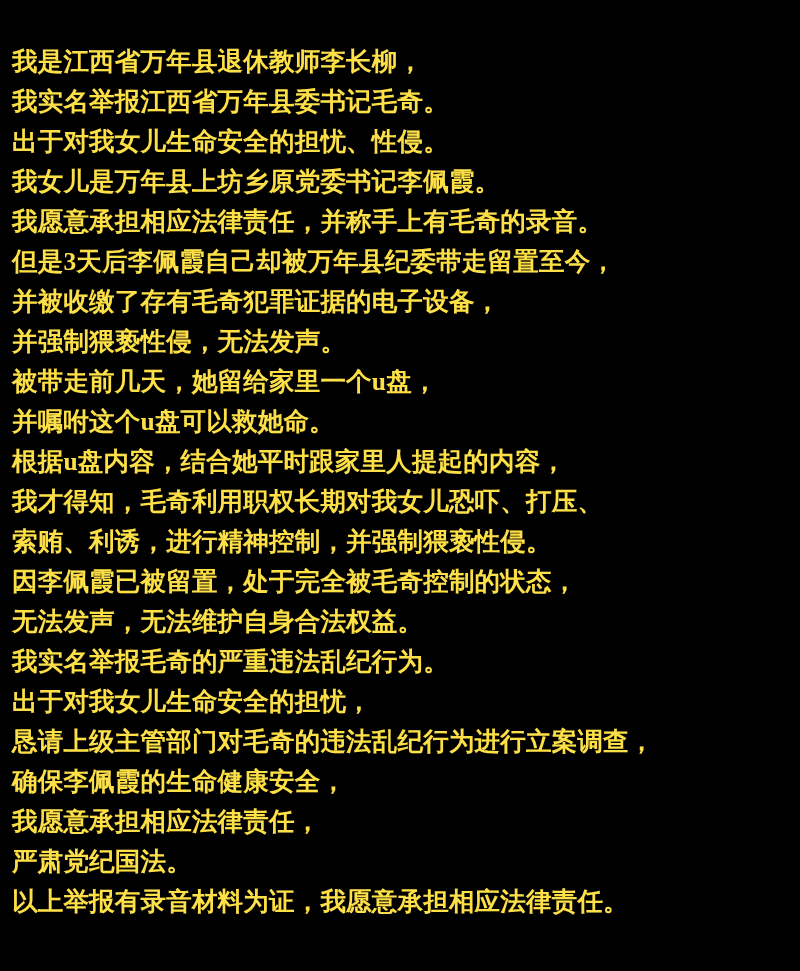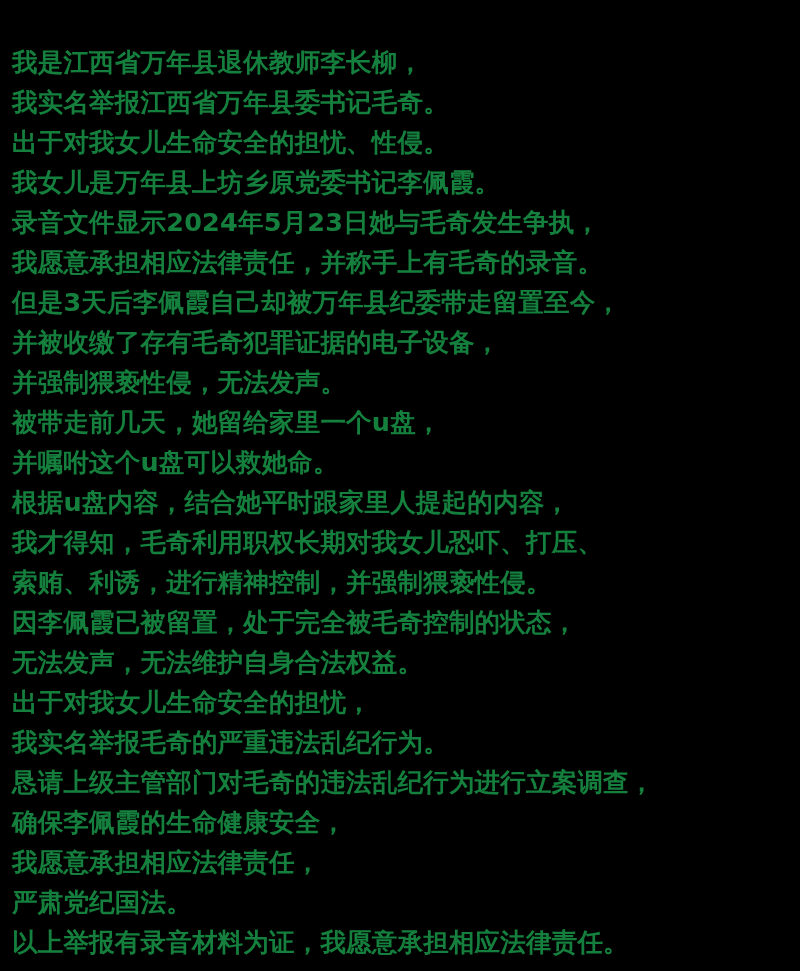--- a/index.html
+++ b/index.html
@@ -18,49 +18,49 @@
     width: 800px;
     height: 971px;
     background: #000000;
     color: #ffffff;
     padding: 42px 12px 10px 12px;
     display: flex;
     flex-direction: column;
     justify-content: flex-start;
   }
   .line {
-    color: #15803d;
+    color: #fde047;
     font-size: 25.5px;
     font-weight: bold;
     line-height: 40px;
     letter-spacing: 0.2px;
     white-space: nowrap;
     text-align: left;
+    font-family: Liberation Serif, serif;
   }
 </style>
 </head>
 <body>
 
 <div id="statement">
   <div class="line">我是江西省万年县退休教师李长柳，</div>
   <div class="line">我实名举报江西省万年县委书记毛奇。</div>
   <div class="line">出于对我女儿生命安全的担忧、性侵。</div>
   <div class="line">我女儿是万年县上坊乡原党委书记李佩霞。</div>
-  <div class="line">录音文件显示2024年5月23日她与毛奇发生争执，</div>
   <div class="line">我愿意承担相应法律责任，并称手上有毛奇的录音。</div>
   <div class="line">但是3天后李佩霞自己却被万年县纪委带走留置至今，</div>
   <div class="line">并被收缴了存有毛奇犯罪证据的电子设备，</div>
   <div class="line">并强制猥亵性侵，无法发声。</div>
   <div class="line">被带走前几天，她留给家里一个u盘，</div>
   <div class="line">并嘱咐这个u盘可以救她命。</div>
   <div class="line">根据u盘内容，结合她平时跟家里人提起的内容，</div>
   <div class="line">我才得知，毛奇利用职权长期对我女儿恐吓、打压、</div>
   <div class="line">索贿、利诱，进行精神控制，并强制猥亵性侵。</div>
   <div class="line">因李佩霞已被留置，处于完全被毛奇控制的状态，</div>
   <div class="line">无法发声，无法维护自身合法权益。</div>
+  <div class="line">我实名举报毛奇的严重违法乱纪行为。</div>
   <div class="line">出于对我女儿生命安全的担忧，</div>
-  <div class="line">我实名举报毛奇的严重违法乱纪行为。</div>
   <div class="line">恳请上级主管部门对毛奇的违法乱纪行为进行立案调查，</div>
   <div class="line">确保李佩霞的生命健康安全，</div>
   <div class="line">我愿意承担相应法律责任，</div>
   <div class="line">严肃党纪国法。</div>
   <div class="line">以上举报有录音材料为证，我愿意承担相应法律责任。</div>
 </div>
 
 </body></html>

